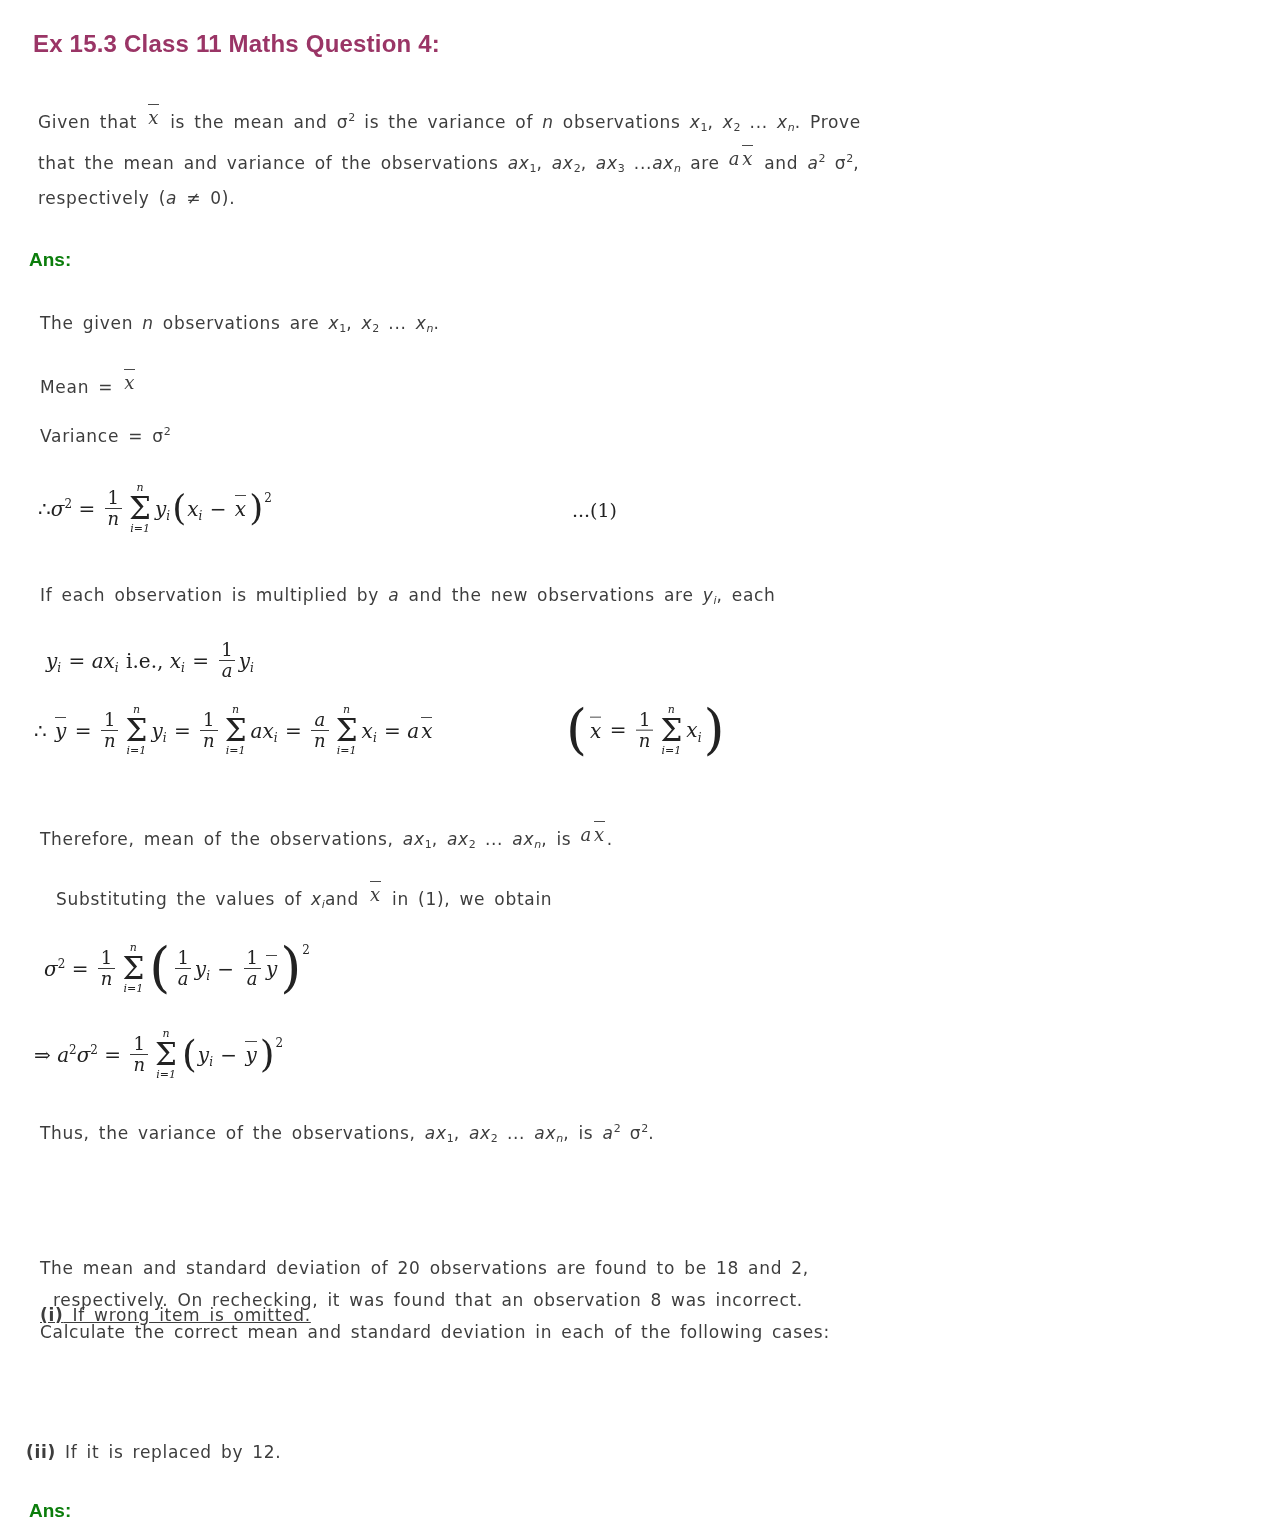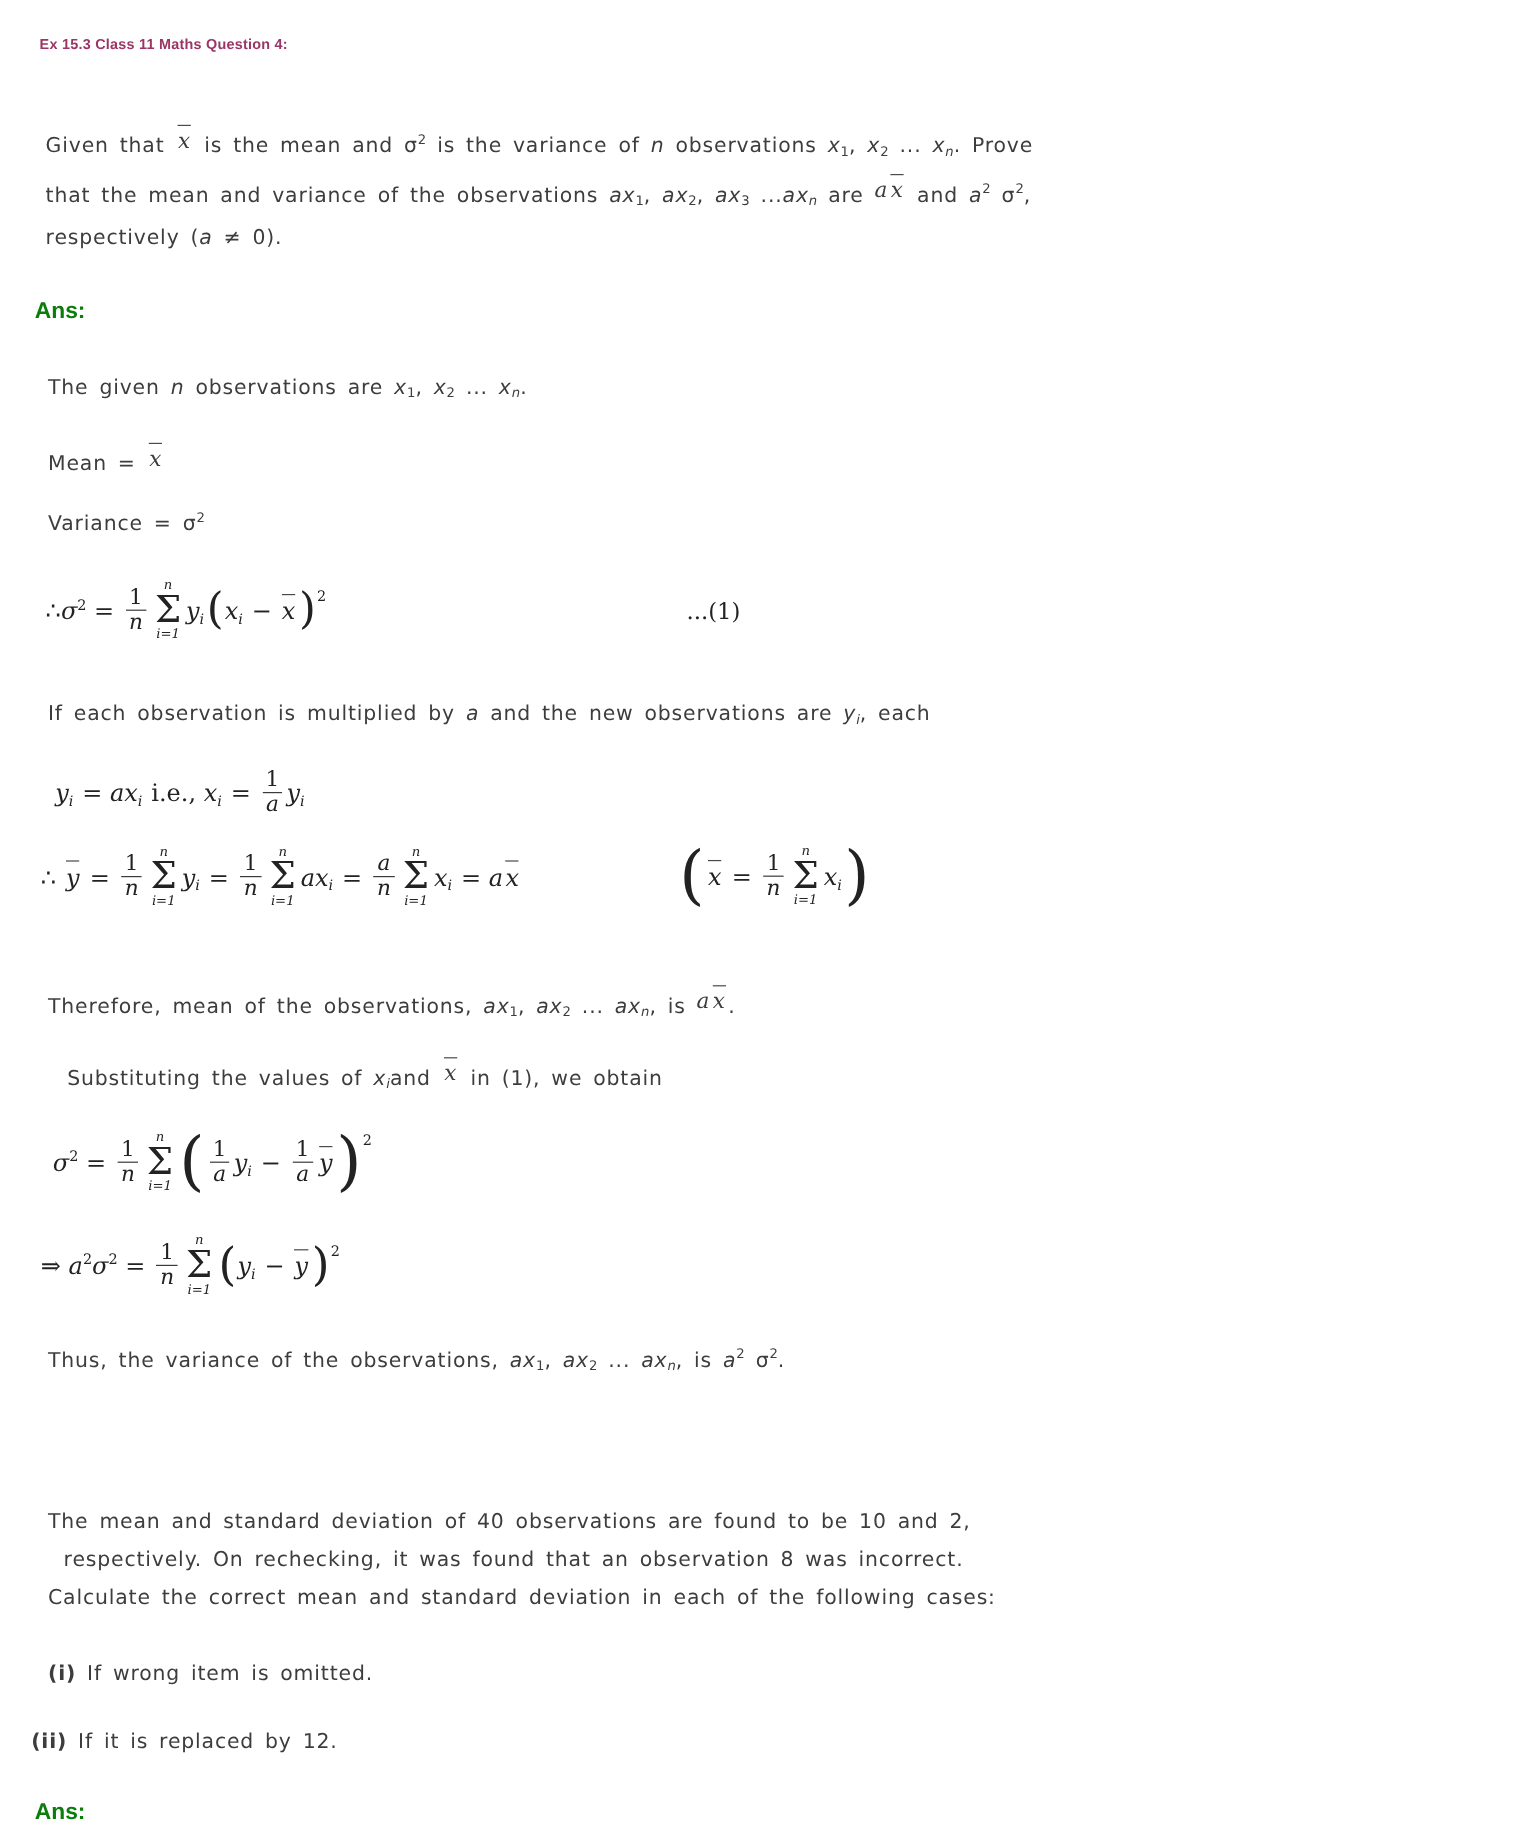--- a/index.html
+++ b/index.html
@@ -1,19 +1,19 @@
 <!DOCTYPE html>
 <html style="--heading: #9a3566; --ans: #0b7d0b; --body: #3d3d3d; --math: #222222; --background: #ffffff;"><head>
 <meta charset="utf-8">
 <style>
   html,body{margin:0;padding:0;background:#ffffff;}
   .page{position:relative;width:1275px;height:1525px;background:#ffffff;overflow:hidden;
         font-family:"DejaVu Sans",sans-serif;color:#3d3d3d;}
   .abs{position:absolute;white-space:nowrap;}
-  .qhead{font-family:"Liberation Sans",sans-serif;font-weight:bold;font-size:12px;
+  .qhead{font-family:"Liberation Sans",sans-serif;font-weight:bold;font-size:24px;
          color:var(--heading,#9a3566);letter-spacing:0.2px;margin:0;}
   .anslbl{font-family:"Liberation Sans",sans-serif;font-weight:bold;font-size:19px;
           color:var(--ans,#0b7d0b);margin:0;}
   .body{font-size:17px;color:var(--body,#3d3d3d);letter-spacing:0.7px;word-spacing:3px;line-height:1.35;}
   .math{font-family:"DejaVu Serif",serif;font-size:20px;color:var(--math,#222222);
         left:38px;right:0;}
   
   .sg-t{}
   .sg-i{font-style:italic;}
   .sg-b{font-weight:bold;}
@@ -134,22 +134,22 @@
         <span class="fden" style="font-style: italic;">n</span>
       </span><span class="sg-sum">
         <span class="slim">n</span>
         <span class="ssig">Σ</span>
         <span class="slim">i=1</span>
       </span><span class="sg-lp" style="font-size: 1.9em;">(</span><span class="sg-mi">y</span><span class="sg-msub">i</span><span class="sg-mt"> − </span><span class="sg-ov">y</span><span class="sg-rp" style="font-size: 1.9em;">)</span><span class="sg-psup" style="top: -0.6em;">2</span></div>
 
   <div class="abs body" style="left:40px;top:1122px;"><span class="sg-t">Thus, the variance of the observations, </span><span class="sg-i">ax</span><span class="sg-sub">1</span><span class="sg-t">, </span><span class="sg-i">ax</span><span class="sg-sub">2</span><span class="sg-t"> ... </span><span class="sg-i">ax</span><span class="sg-isb">n</span><span class="sg-t">, is </span><span class="sg-i">a</span><span class="sg-sup">2</span><span class="sg-t"> σ</span><span class="sg-sup">2</span><span class="sg-t">.</span></div>
 
 
-  <div class="abs body" style="left:40px;top:1257px;">The mean and standard deviation of 40 observations are found to be 10 and 2,</div>
+  <div class="abs body" style="left:40px;top:1257px;">The mean and standard deviation of 20 observations are found to be 18 and 2,</div>
   <div class="abs body" style="left:40px;top:1289px;margin-left:13px;">respectively. On rechecking, it was found that an observation 8 was incorrect.</div>
   <div class="abs body" style="left:40px;top:1321px;text-align:right;">Calculate the correct mean and standard deviation in each of the following cases:</div>
 
-  <div class="abs body" style="left:40px;top:1384px;"><span class="sg-b">(i)</span><span class="sg-t"> If wrong item is omitted.</span></div>
+  <div class="abs body" style="left:40px;top:1304px;text-decoration:underline;"><span class="sg-b">(i)</span><span class="sg-t"> If wrong item is omitted.</span></div>
   <div class="abs body" style="left:26px;top:1441px;"><span class="sg-b">(ii)</span><span class="sg-t"> If it is replaced by 12.</span></div>
 
   <div class="abs anslbl" style="left:29px;top:1500px;">Ans:</div>
 
 </div>
 
 </body></html>

